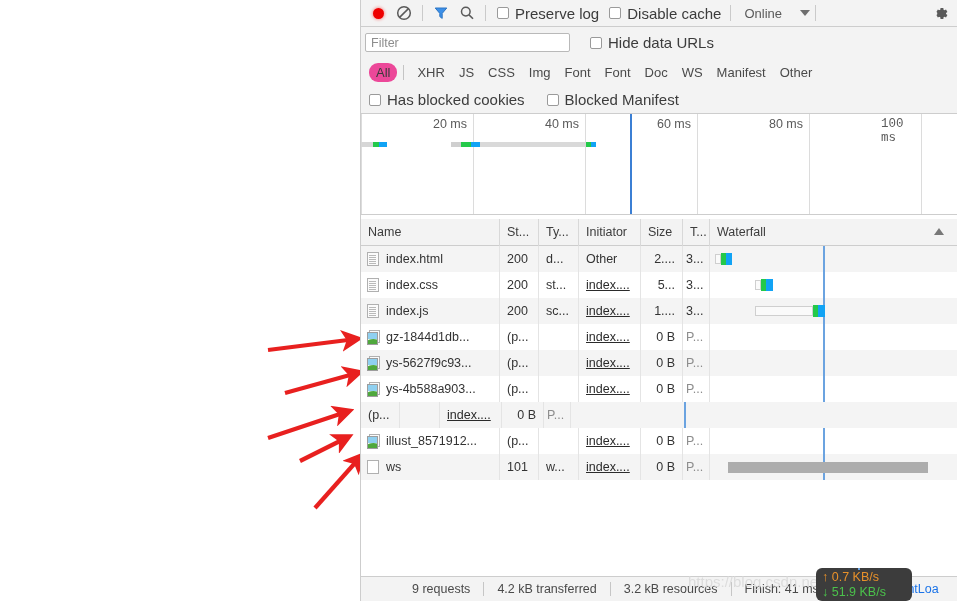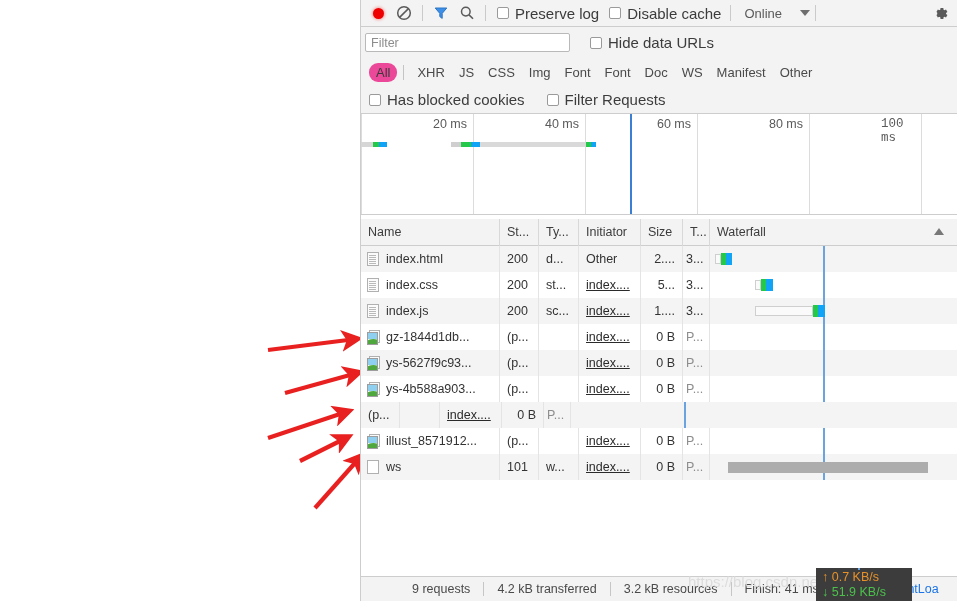--- a/index.html
+++ b/index.html
@@ -98,21 +98,21 @@
     position:absolute;left:0;right:0;bottom:0;height:25px;background:#f3f3f3;
     border-top:1px solid #cdcdcd;display:flex;align-items:center;box-sizing:border-box;
     font-size:12.5px;color:#4a4a4a;padding-left:38px;gap:0px;white-space:nowrap;overflow:hidden;
   }
   .st-item{padding:0 13px;}
   .st-sep{width:1px;height:14px;background:#c6c6c6;}
   .st-dcl{color:#1a73e8;padding-left:13px;}
   
   .nettip{
     position:absolute;left:816px;top:568px;width:96px;height:33px;background:#3c3c3c;
-    border-radius:0;box-sizing:border-box;padding:2px 6px;overflow:hidden;
+    border-radius:6px;box-sizing:border-box;padding:2px 6px;overflow:hidden;
   }
   .nettip .up{color:#e8912a;font-size:12.5px;line-height:15px;white-space:nowrap;}
   .nettip .dn{color:#4bc14b;font-size:12.5px;line-height:15px;white-space:nowrap;}
   .nettip .tick{position:absolute;left:42px;top:-6px;width:2px;height:8px;background:#6ba3e0;}
   
   .watermark{
     position:absolute;left:688px;top:573px;font-size:15px;color:#d9d9d9;opacity:.85;
     white-space:nowrap;pointer-events:none;font-family:"Liberation Sans",sans-serif;
   }
   
@@ -207,21 +207,21 @@
     <span class="pill">Other</span>
   </div>
 
   <div class="blockedrow">
     <div class="chk-wrap" style="margin-left:0;">
       <span class="chk"></span>
       <span class="chk-lbl">Has blocked cookies</span>
     </div>
     <div class="chk-wrap" style="margin-left:18px;">
       <span class="chk"></span>
-      <span class="chk-lbl">Filter Requests</span>
+      <span class="chk-lbl">Blocked Manifest</span>
     </div>
   </div>
 
   <div class="overview">
     <div class="ov-tick" style="left:0px;"></div>
     <div class="ov-tick" style="left:112px;"></div>
     <div class="ov-tick" style="left:224px;"></div>
     <div class="ov-tick" style="left:336px;"></div>
     <div class="ov-tick" style="left:448px;"></div>
     <div class="ov-tick" style="left:560px;"></div>

